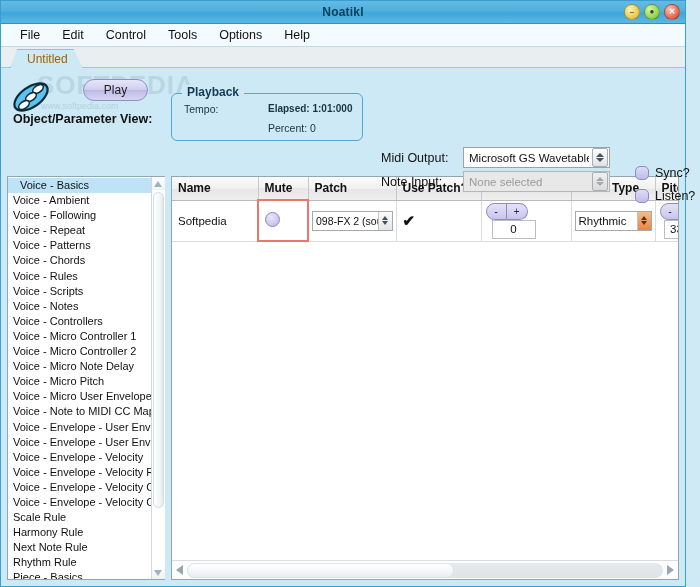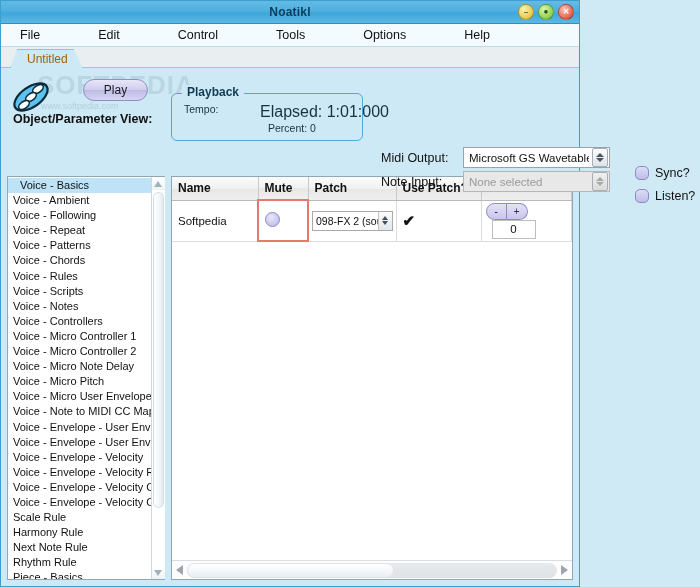--- a/index.html
+++ b/index.html
@@ -3,21 +3,21 @@
 <meta charset="utf-8">
 <style>
   * { box-sizing: border-box; }
   html, body { margin:0; padding:0; }
   body {
     width:700px; height:587px; overflow:hidden;
     font-family:"Liberation Sans", sans-serif;
     font-size:12px; color:#111;
     background:#cfe9f5;
   }
-  .window { width:580px; height:587px; position:relative;
+  .window { width:686px; height:587px; position:relative;
             border:1px solid #3b9dd0; background:#cde9f5; display:flex; flex-direction:column; }
 
   
   .titlebar {
     height:23px; flex:0 0 23px; position:relative;
     background:linear-gradient(to bottom,#63bbe4 0%, #4fb0de 45%, #3ea7d9 55%, #5cb8e3 100%);
     border-bottom:1px solid #2e8fc4;
     display:flex; align-items:center; justify-content:center;
   }
   .title-text { font-size:12px; font-weight:bold; color:#0c3d5c; letter-spacing:.2px; }
@@ -25,21 +25,21 @@
   .wbtn { width:16px; height:16px; border-radius:50%; border:1px solid rgba(0,0,0,.28);
           display:flex; align-items:center; justify-content:center; font-size:9px; line-height:1;
           color:#5a4b18; }
   .wbtn.min { background:radial-gradient(circle at 35% 30%, #fdf2b0, #e8c84a 70%, #c9a62c); }
   .wbtn.max { background:radial-gradient(circle at 35% 30%, #d6f5a9, #8dd14a 70%, #5ca52a); color:#2f4a12;}
   .wbtn.close{ background:radial-gradient(circle at 35% 30%, #ffc0b4, #e8604b 70%, #c23a27); color:#fff;}
   .wglyph { font-size:8px; font-weight:bold; transform:translateY(-.5px); }
 
   
   .menubar { height:23px; flex:0 0 23px; background:#f4fbfe;
-             border-bottom:1px solid #bcdcea; display:flex; align-items:center; padding-left:8px;gap:36px; }
+             border-bottom:1px solid #bcdcea; display:flex; align-items:center; padding-left:8px; }
   .menuitem { padding:2px 11px; font-size:12.5px; color:#111; cursor:default; }
 
   
   .tabstrip { height:21px; flex:0 0 21px; position:relative;
               background:#e9eef0; border-bottom:1px solid #93c9e0; }
   .tab { position:absolute; left:9px; top:2px; height:19px; padding:0 14px 0 16px;
          background:#cde9f5; border:1px solid #8ec4dd; border-bottom:none;
          border-radius:7px 7px 0 0; display:flex; align-items:center;
          font-size:12px; color:#a16207;
          clip-path: polygon(7px 0, calc(100% - 9px) 0, 100% 100%, 0 100%); }
@@ -60,21 +60,21 @@
              cursor:pointer; }
 
   .objlabel { position:absolute; left:12px; top:44px; font-size:12.5px; font-weight:bold; color:#111; }
 
   
   .groupbox { position:absolute; left:170px; top:25px; width:192px; height:48px;
               border:1.5px solid #53a8d2; border-radius:6px; background:transparent; }
   .group-title { position:absolute; left:10px; top:-9px; background:#cde9f5; padding:0 5px;
                  font-size:12px; font-weight:bold; color:#133a52; }
   .gb-tempo { position:absolute; left:12px; top:9px; font-size:10.5px; color:#17333f; }
-  .gb-elapsed { position:absolute; left:88px; top:9px; font-size:16px; color:#17333f; white-space:nowrap;}
+  .gb-elapsed { position:absolute; left:96px; top:9px; font-size:10px; color:#17333f; white-space:nowrap;font-weight:bold;}
   .gb-percent { position:absolute; left:96px; top:28px; font-size:10.5px; color:#17333f; }
 
   
   .midi-row { position:absolute; display:flex; align-items:center;justify-content:space-between; }
   .midi-label { width:82px; font-size:12.5px; color:#111; }
   .combo { height:21px; border:1px solid #9aa3ab; background:#fff; display:flex; align-items:center;
            padding:0 0 0 5px; font-size:11.5px; color:#111; }
   .combo.disabled { background:#e8e8e8; color:#9a9a9a; border-color:#b6b6b6; }
   .combo .txt { flex:1; white-space:nowrap; overflow:hidden; }
   .spin { width:16px; height:19px; margin-left:3px; margin-right:1px;

